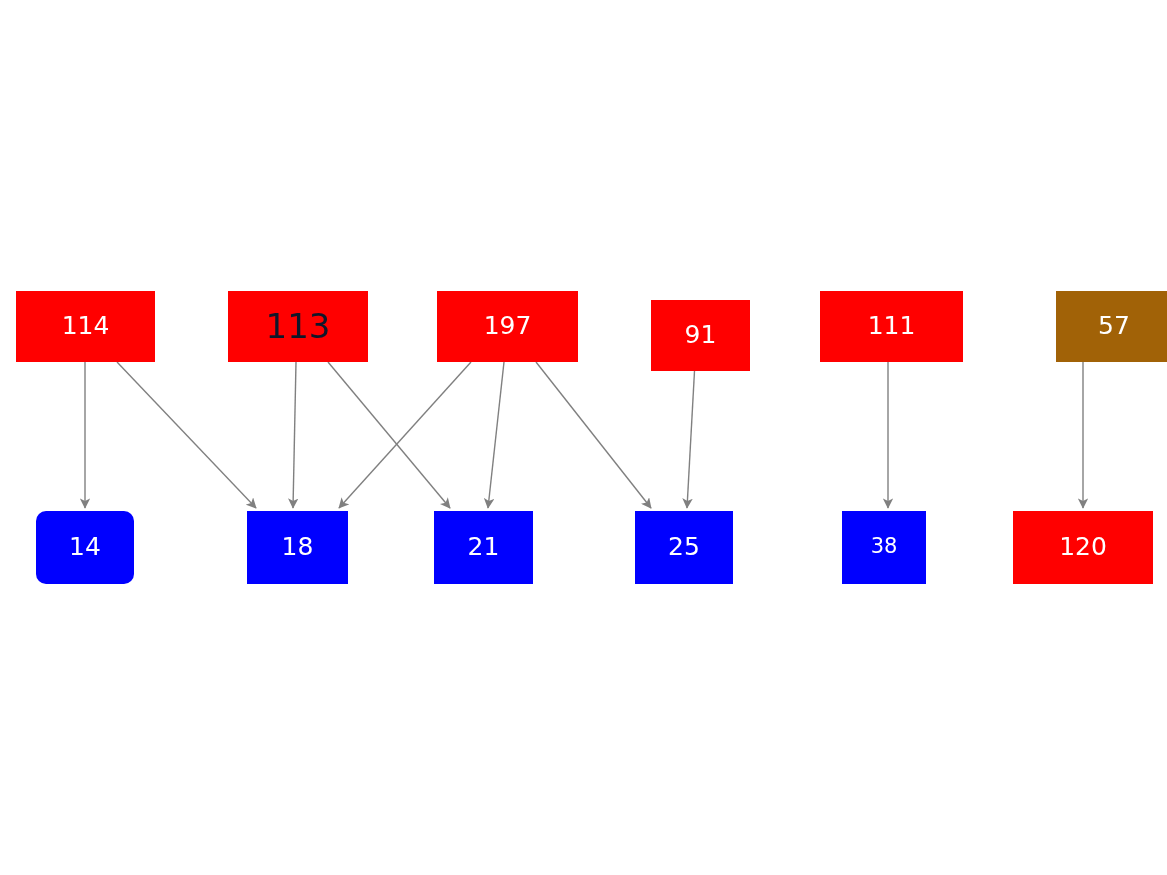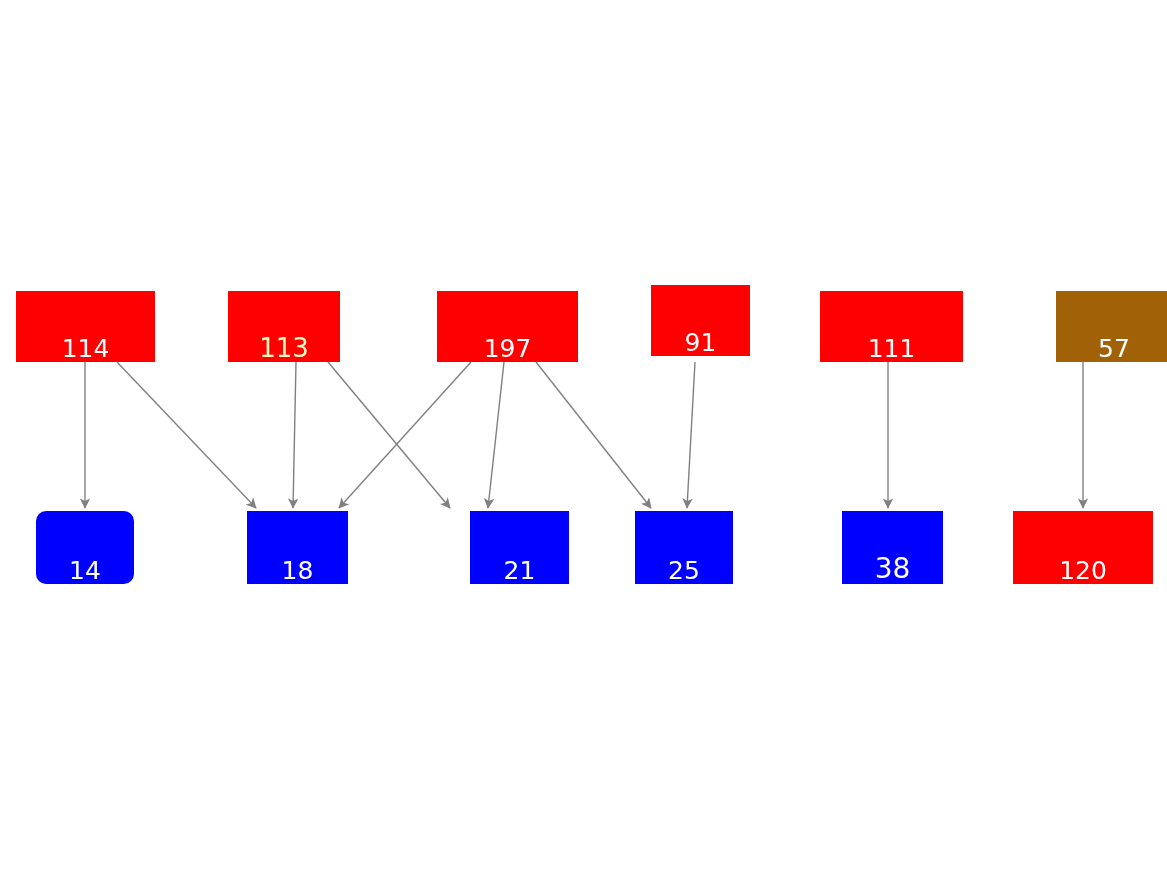--- a/index.html
+++ b/index.html
@@ -24,21 +24,21 @@
     left: 0;
     top: 0;
     width: 1167px;
     height: 875px;
     pointer-events: none;
   }
   .node {
     position: absolute;
     box-sizing: border-box;
     display: flex;
-    align-items: flex-end;
+    align-items: center;
     justify-content: center;
     color: #ffffff;
     font-size: 25px;
     font-family: "DejaVu Sans", sans-serif;
     line-height: 1;
     letter-spacing: 0px;
     user-select: none;
   }
   .node-label {
     display: block;
@@ -62,46 +62,46 @@
       <line x1="471" y1="362" x2="339" y2="508" stroke="#808080" stroke-width="1.4" marker-end="url(#arrowhead)"></line>
       <line x1="504" y1="362" x2="488" y2="508" stroke="#808080" stroke-width="1.4" marker-end="url(#arrowhead)"></line>
       <line x1="536" y1="362" x2="651" y2="508" stroke="#808080" stroke-width="1.4" marker-end="url(#arrowhead)"></line>
       <line x1="695" y1="362" x2="687" y2="508" stroke="#808080" stroke-width="1.4" marker-end="url(#arrowhead)"></line>
       <line x1="888" y1="362" x2="888" y2="508" stroke="#808080" stroke-width="1.4" marker-end="url(#arrowhead)"></line>
       <line x1="1083" y1="362" x2="1083" y2="508" stroke="#808080" stroke-width="1.4" marker-end="url(#arrowhead)"></line>
     </svg>
 <div class="node" style="left: 16px; top: 291px; width: 139px; height: 71px; background: rgb(255, 0, 0); font-size: 25px; color: rgb(255, 255, 255);">
       <span class="node-label">114</span>
     </div>
-    <div class="node" style="left: 228px; top: 291px; width: 112px; height: 71px; background: rgb(255, 0, 0); font-size: 26px; color: #fef9c3;">
+    <div class="node" style="left: 228px; top: 291px; width: 140px; height: 71px; background: rgb(255, 0, 0); font-size: 34px; color: #0f172a;">
       <span class="node-label">113</span>
     </div>
     <div class="node" style="left: 437px; top: 291px; width: 141px; height: 71px; background: rgb(255, 0, 0); font-size: 25px; color: rgb(255, 255, 255);">
       <span class="node-label">197</span>
     </div>
-    <div class="node" style="left: 651px; top: 285px; width: 99px; height: 71px; background: rgb(255, 0, 0); font-size: 25px; color: rgb(255, 255, 255);">
+    <div class="node" style="left: 651px; top: 300px; width: 99px; height: 71px; background: rgb(255, 0, 0); font-size: 25px; color: rgb(255, 255, 255);">
       <span class="node-label">91</span>
     </div>
     <div class="node" style="left: 820px; top: 291px; width: 143px; height: 71px; background: rgb(255, 0, 0); font-size: 25px; color: #ffffff;">
       <span class="node-label">111</span>
     </div>
     <div class="node" style="left: 1032px; top: 291px; width: 116px; height: 71px; background: #a16207; font-size: 25px; color: rgb(255, 255, 255); margin-left: 24px;">
       <span class="node-label">57</span>
     </div>
     <div class="node" style="left: 36px; top: 511px; width: 98px; height: 73px; background: rgb(0, 0, 255); font-size: 25px; color: rgb(255, 255, 255); border-radius: 10px;">
       <span class="node-label">14</span>
     </div>
     <div class="node" style="left: 247px; top: 511px; width: 101px; height: 73px; background: rgb(0, 0, 255); font-size: 25px; color: rgb(255, 255, 255);">
       <span class="node-label">18</span>
     </div>
-    <div class="node" style="left: 434px; top: 511px; width: 99px; height: 73px; background: rgb(0, 0, 255); font-size: 25px; color: rgb(255, 255, 255); margin-left: 36px;">
+    <div class="node" style="left: 434px; top: 511px; width: 99px; height: 73px; background: rgb(0, 0, 255); font-size: 25px; color: rgb(255, 255, 255);">
       <span class="node-label">21</span>
     </div>
     <div class="node" style="left: 635px; top: 511px; width: 98px; height: 73px; background: rgb(0, 0, 255); font-size: 25px; color: rgb(255, 255, 255);">
       <span class="node-label">25</span>
     </div>
-    <div class="node" style="left: 842px; top: 511px; width: 101px; height: 73px; background: rgb(0, 0, 255); font-size: 28px; color: rgb(255, 255, 255);">
+    <div class="node" style="left: 842px; top: 511px; width: 84px; height: 73px; background: rgb(0, 0, 255); font-size: 21px; color: rgb(255, 255, 255);">
       <span class="node-label">38</span>
     </div>
     <div class="node" style="left: 1013px; top: 511px; width: 140px; height: 73px; background: rgb(255, 0, 0); font-size: 25px; color: rgb(255, 255, 255);">
       <span class="node-label">120</span>
     </div>
   </div>
 
 </body></html>

